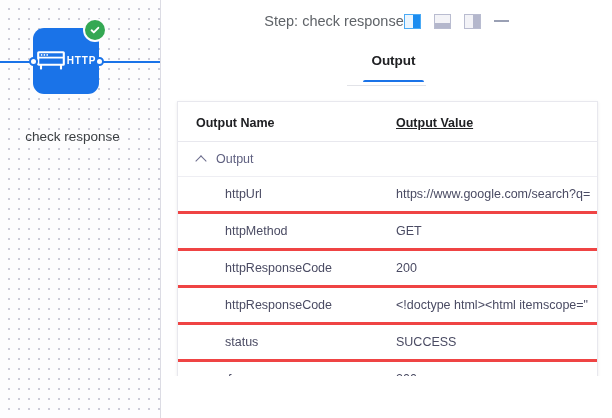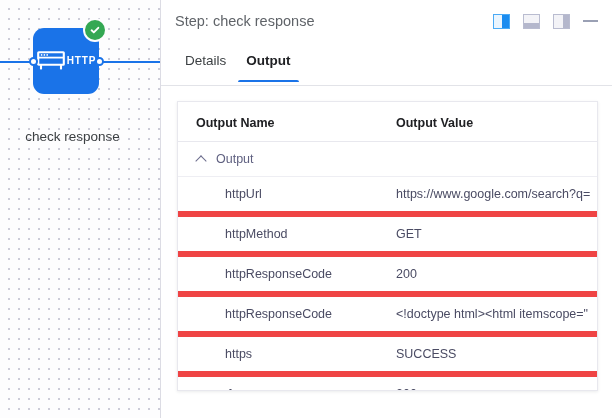--- a/index.html
+++ b/index.html
@@ -126,25 +126,26 @@
     font-size: 13.5px;
     color: #3c4043;
     line-height: 1.2;
     margin-top: 28px;
   }
 
   
   .panel {
     position: relative;
     flex: 1 1 auto;
-    height: 418px;
+    height: 376px;
     background: #ffffff;
     display: flex;
     flex-direction: column;
     overflow: hidden;
+    align-items: center;
   }
 
   .panel-header {
     position: relative;
     height: 42px;
     flex: 0 0 42px;
     display: flex;
     align-items: center;
     padding: 0 14px 0 14px;
   }
@@ -310,27 +311,27 @@
   .table th {
     text-align: left;
     font-size: 12.5px;
     font-weight: bold;
     color: #202124;
     padding: 14px 6px 11px 6px;
     border-bottom: 1px solid #e8e8ee;
     white-space: nowrap;
   }
   .table th.th-name  { padding-left: 18px; }
-  .table th.th-value { padding-left: 0; }
+  .table th.th-value { padding-left: 0; text-decoration: underline; }
 
   .table td {
     font-size: 12.5px;
     color: #4a4b63;
     padding: 10px 6px 10px 6px;
-    border-bottom: 6px solid #ef4444;
+    border-bottom: 3px solid #ef4444;
     white-space: nowrap;
     overflow: visible;
   }
 
   tr.group-row td {
     border-bottom: 1px solid #eeeef3;
     padding-left: 18px;
   }
 
   .group-cell {
@@ -414,21 +415,20 @@
 
       <div class="header-actions">
         <div class="layout-btn icon-split-panel"></div>
         <div class="layout-btn icon-bottom-panel"></div>
         <div class="layout-btn icon-right-panel"></div>
         <div class="icon-minimize"></div>
       </div>
     </div>
 
     <div class="tabs">
-      <div class="tab">Details</div>
       <div class="tab active">Output</div>
       <div class="tabs-rule"></div>
     </div>
 
     <div class="panel-body">
       <div class="card">
         <table class="table">
           <colgroup>
             <col class="col-name">
             <col class="col-value">
@@ -460,21 +460,21 @@
             </tr>
             <tr>
               <td class="cell-name">httpResponseCode</td>
               <td class="cell-value">200</td>
             </tr>
             <tr>
               <td class="cell-name">httpResponseCode</td>
               <td class="cell-value">&lt;!doctype html&gt;&lt;html itemscope="</td>
             </tr>
             <tr>
-              <td class="cell-name">https</td>
+              <td class="cell-name">status</td>
               <td class="cell-value">SUCCESS</td>
             </tr>
 
 
             <tr class="last-row">
               <td class="cell-name cell-name-var">foo</td>
               <td class="cell-value">200</td>
             </tr>
           </tbody>
         </table>

